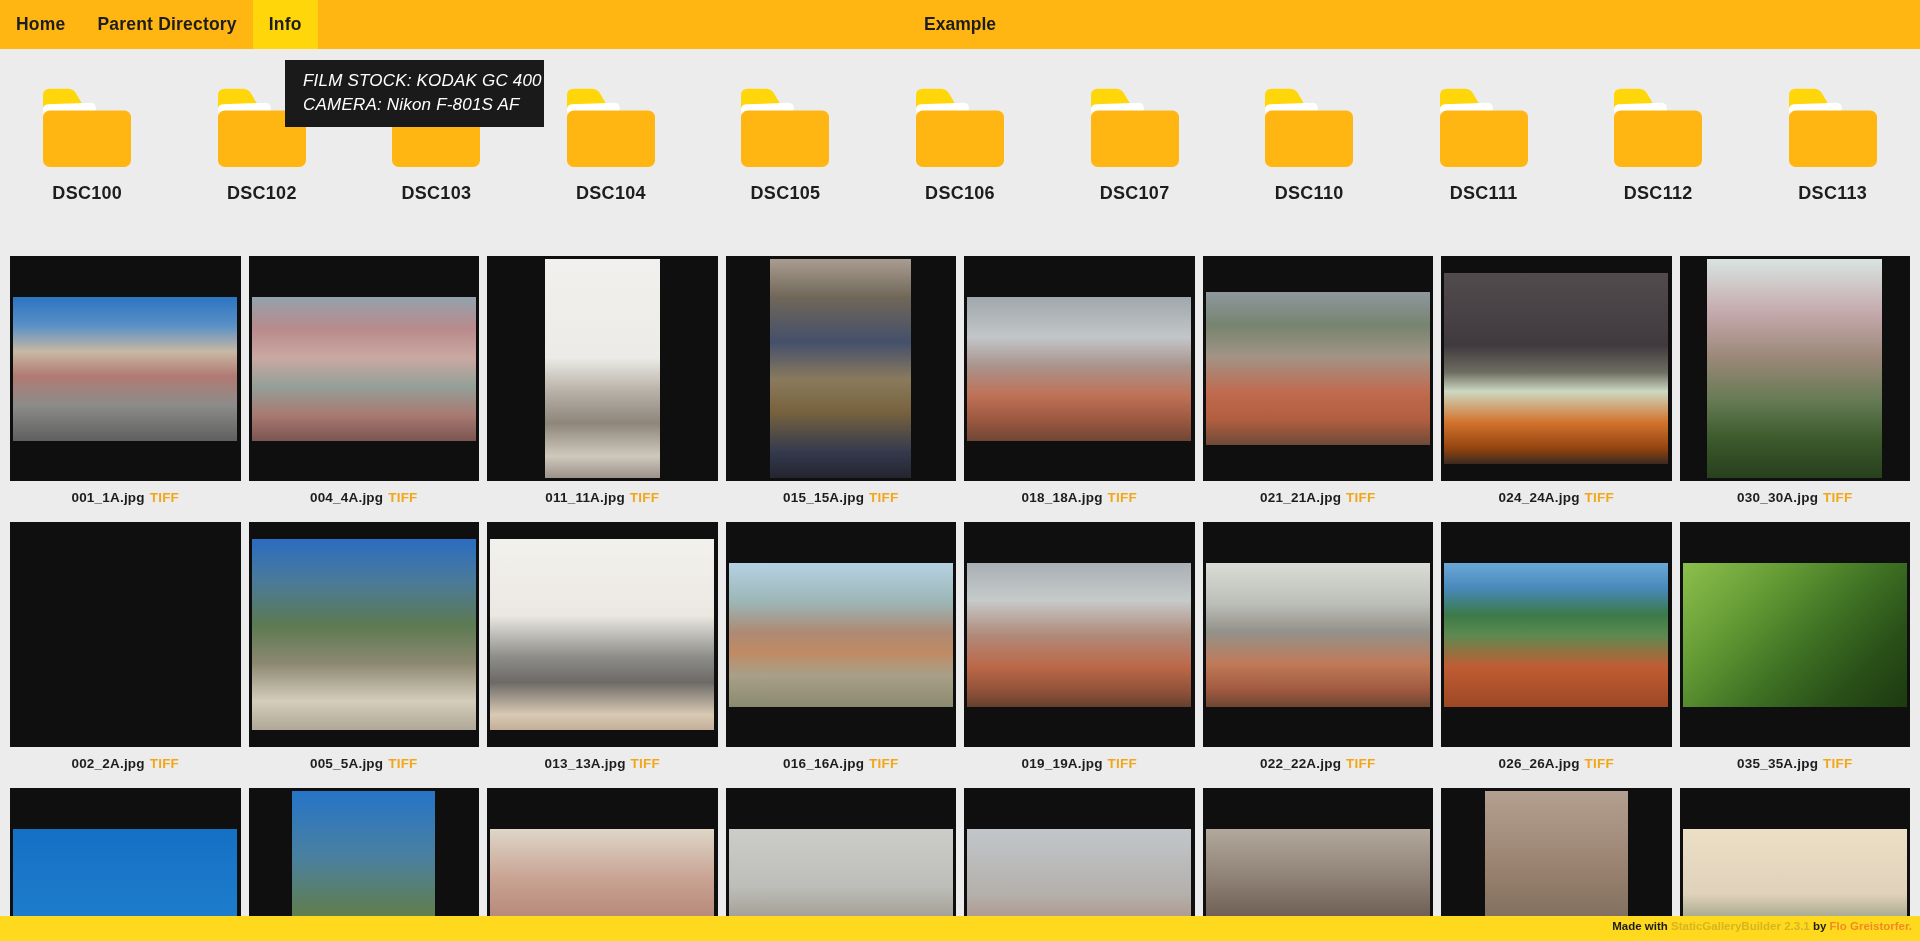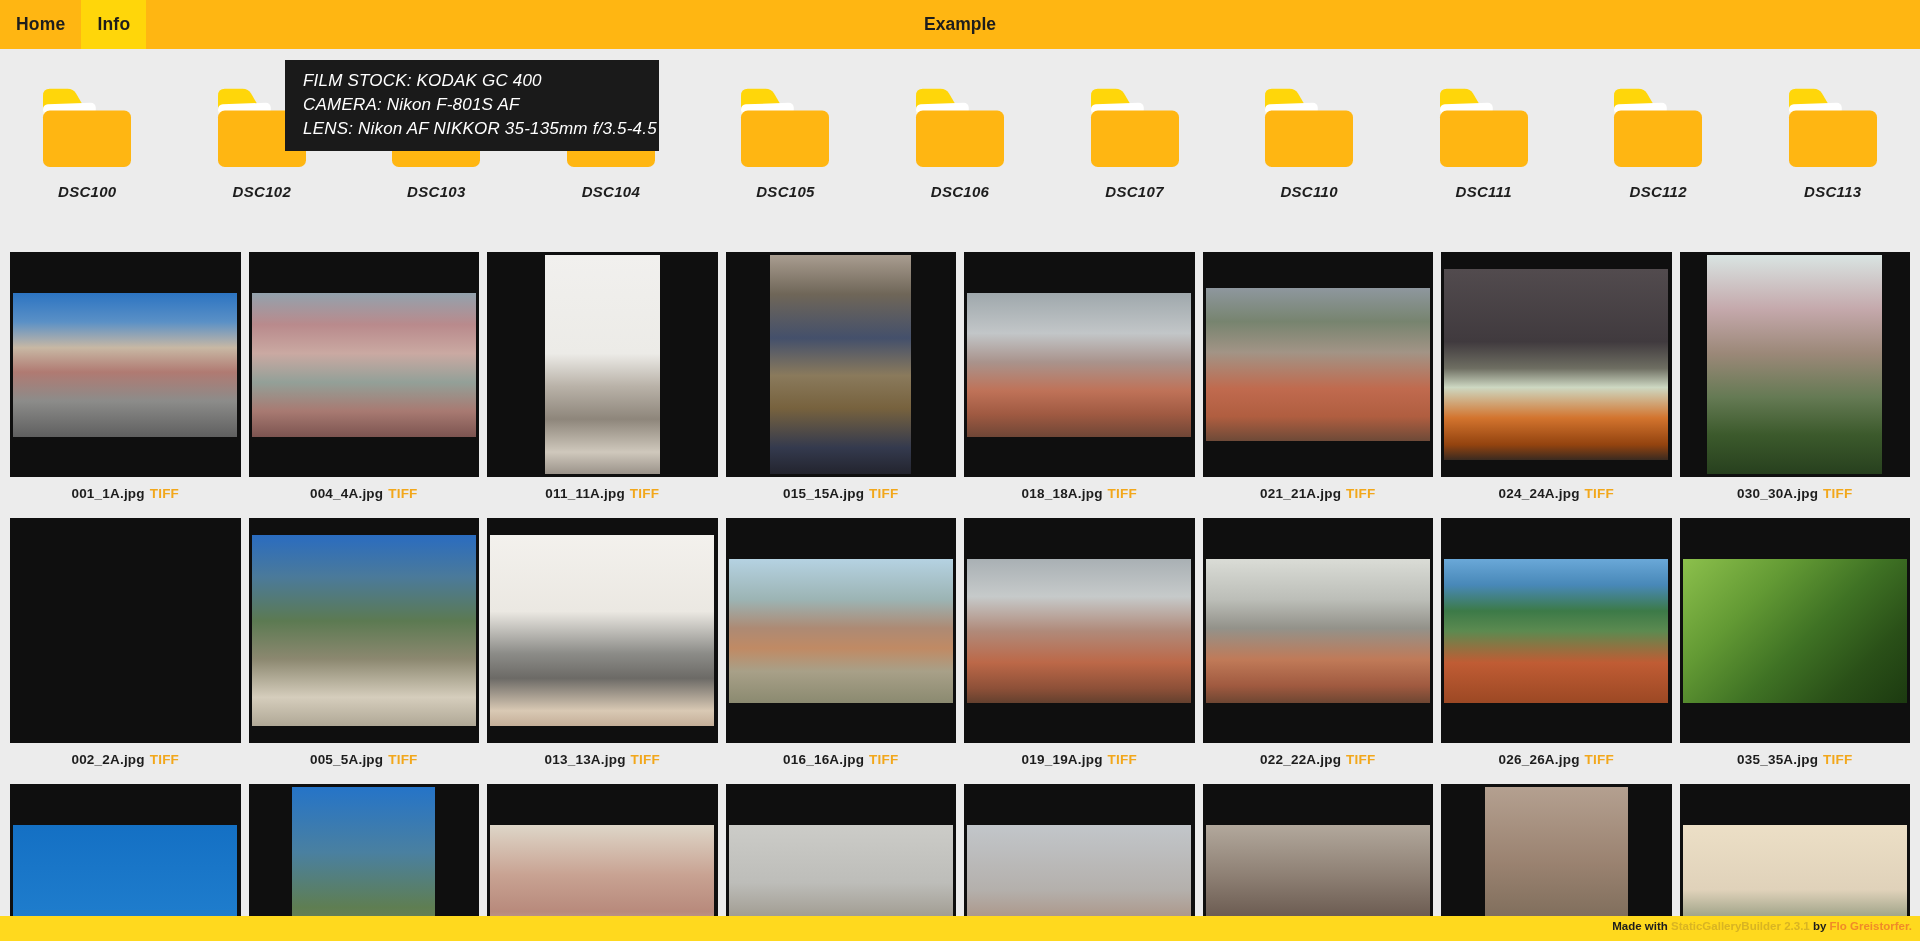--- a/index.html
+++ b/index.html
@@ -85,25 +85,24 @@
     align-items:center;
     cursor:pointer;
     text-decoration:none;
   }
   .folder-icon{width:96px;height:88px;display:block;}
   .f-tab{fill:var(--tab-active);}
   .f-stripe{fill:#FFFFFF;}
   .f-body{fill:var(--nav-bg);}
   .folder-label{
     margin-top:12px;
-    font-size:15px;
+    font-size:18px;
     font-weight:700;
     letter-spacing:.3px;
     color:var(--text-dark);
-    font-style:italic;
   }
   
   .gallery{
     margin-top:52px;
     padding:0 10px;
     display:grid;
     grid-template-columns:repeat(8,1fr);
     column-gap:8px;
     row-gap:0;
   }
@@ -148,28 +147,28 @@
   }
   footer a{text-decoration:none;cursor:pointer;}
   .builder-link{color:var(--builder-link);}
   .author-link{color:var(--author-link);}
 </style>
 </head>
 <body>
 
 <nav>
   <a class="tab">Home</a>
+  <a class="tab">Parent Directory</a>
   <a class="tab active">Info</a>
   <div class="nav-title">Example</div>
 </nav>
 
 <div class="info-panel">
   <div>FILM STOCK: KODAK GC 400</div>
   <div>CAMERA: Nikon F-801S AF</div>
-  <div>LENS: Nikon AF NIKKOR 35-135mm f/3.5-4.5</div>
 </div>
 
 <section class="folders" id="folders">
   <a class="folder">
     <svg class="folder-icon" viewBox="0 0 96 90" xmlns="http://www.w3.org/2000/svg">
       <path class="f-tab" d="M3 30 V13 Q3 6 10 6 H28 Q34 6 37 11 L48 30 Z"></path>
       <rect class="f-stripe" x="3" y="21" width="54" height="12" rx="5" transform="rotate(-2 30 27)"></rect>
       <rect class="f-body" x="3" y="28" width="90" height="58" rx="7"></rect>
     </svg>
     <div class="folder-label">DSC100</div>

